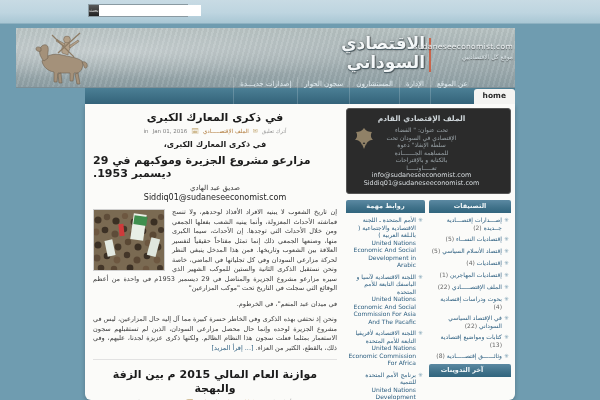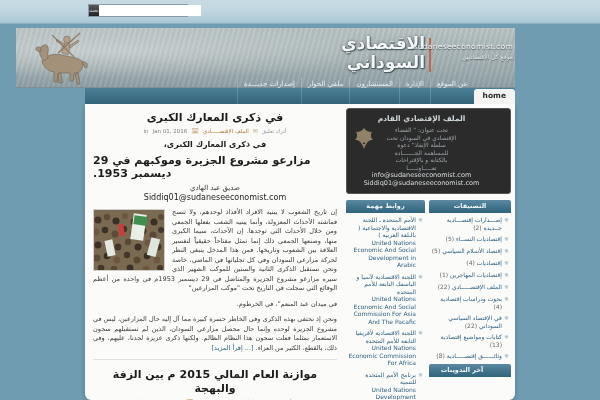--- a/index.html
+++ b/index.html
@@ -238,21 +238,21 @@
       <div id="logo-url">sudaneseeconomist.com</div>
       <div id="logo-tag">موقع كل الاقتصاديين</div>
     </div>
   </div>
 
   <div id="nav">
     <div class="nav-item home">home</div>
     <div class="nav-item">عن الموقع</div>
     <div class="nav-item">الإدارة</div>
     <div class="nav-item">المستشارون</div>
-    <div class="nav-item">ملفي الحوار</div>
+    <div class="nav-item">سجون الحوار</div>
     <div class="nav-item">إصدارات جديـــدة</div>
     <div id="nav-spacer"></div>
   </div>
 
   <div id="content">
 
     <div id="sidebar">
 
       <div id="infobox">
         <div id="infobox-emblem">

